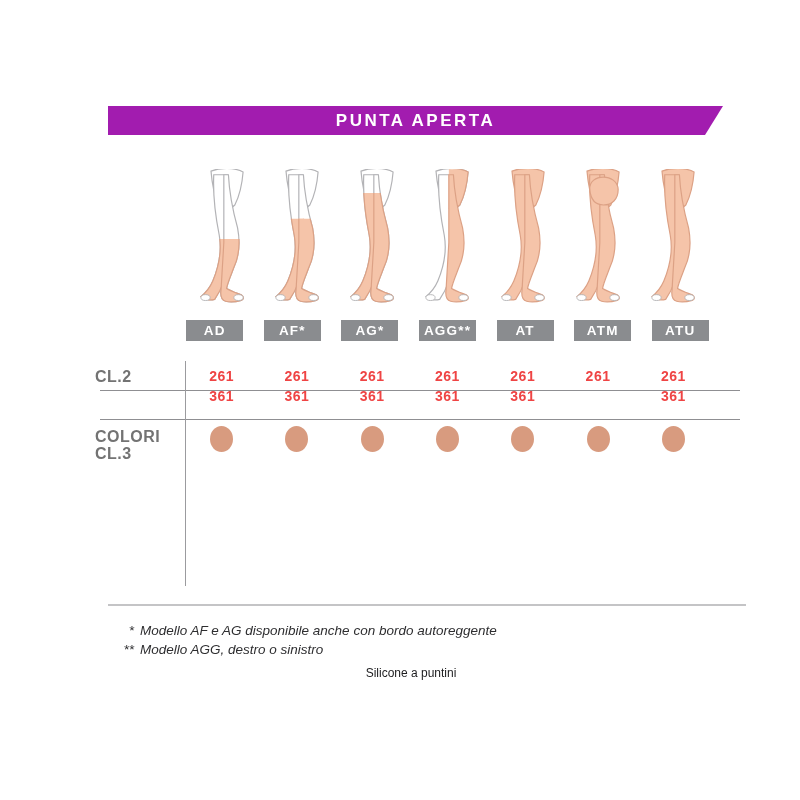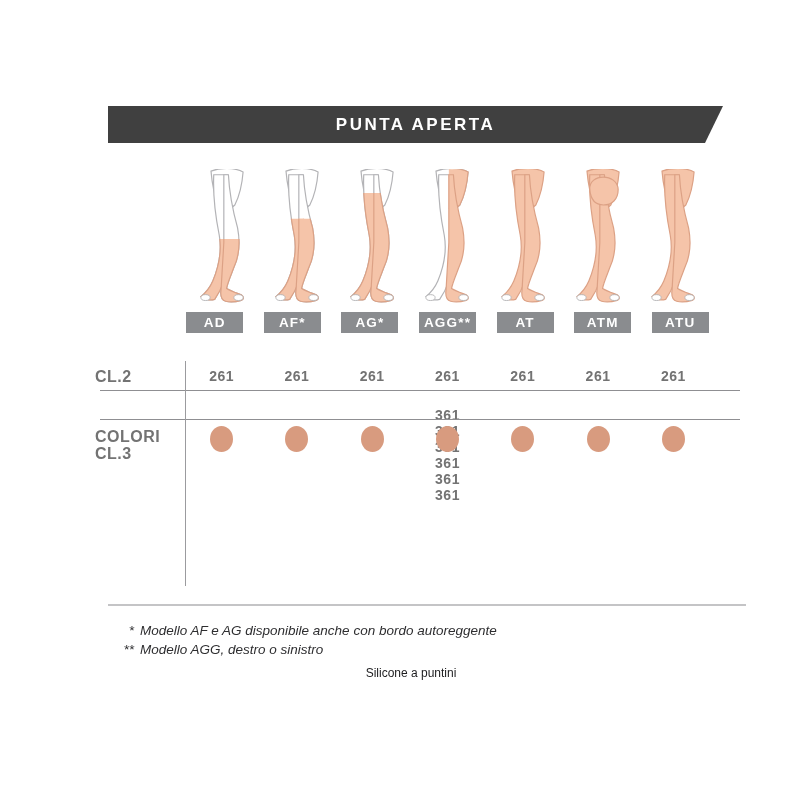--- a/index.html
+++ b/index.html
@@ -3,46 +3,46 @@
 <meta charset="utf-8">
 <style>
   html,body{margin:0;padding:0;}
   body{
     width:800px;height:800px;background:#ffffff;position:relative;
     font-family:"Liberation Sans", sans-serif;color:#404042;overflow:hidden;
   }
   .abs{position:absolute;}
   
   .banner{
-    left:108px;top:106px;width:615px;height:37px;background:#404040;
+    left:108px;top:106px;width:615px;height:29px;background:#a21caf;
     display:flex;align-items:center;justify-content:center;
     clip-path:polygon(0 0,100% 0,calc(100% - 18px) 100%,0 100%);
   }
   .banner span{color:#ffffff;font-weight:bold;font-size:17px;letter-spacing:2.5px;}
   
   .cols{position:absolute;left:184px;width:527px;display:flex;}
   .cell{flex:1;display:flex;justify-content:center;align-items:center;}
   
   .legs-row{top:163px;height:150px;}
   .legs-row svg{width:66px;height:138px;}
   .leg-white{fill:#ffffff;stroke:#B3B3B6;stroke-width:1.3px;}
   .leg-peach{fill:#F5C4A9;stroke:#DCA185;stroke-width:1.3px;}
   .toe{fill:#ffffff;stroke:#B3B3B6;stroke-width:1px;}
   
-  .labels-row{top:311px;height:22px;gap:16px;}
+  .labels-row{top:319px;height:22px;gap:16px;}
   .colbox{
     background:#8A8C8F;color:#ffffff;font-weight:bold;font-size:13.5px;
     letter-spacing:1.2px;min-width:47px;height:21px;padding:0 5px;
     display:flex;align-items:center;justify-content:center;
   }
   
   .row-cl2{top:362px;height:28px;}
-  .row-cl3{top:407px;height:28px;flex-direction:column;}
+  .row-cl3{top:382px;height:28px;}
   .row-colori{top:420px;height:38px;}
-  .val{font-weight:bold;font-size:14px;color:#737373;letter-spacing:.5px;}
+  .val{font-weight:bold;font-size:14px;color:#ef4444;letter-spacing:.5px;}
   .rowlabel{
     left:95px;width:80px;text-align:left;font-weight:bold;font-size:16px;
     color:#737373;letter-spacing:.5px;
   }
   .dot{width:23px;height:26px;border-radius:50%;background:#D89B7F;}
   
   .hline{left:100px;width:640px;height:0;border-top:1.5px solid #8F8F92;}
   .vline{left:185px;top:361px;width:0;height:225px;border-left:1.5px solid #9B9B9E;}
   .divider{left:108px;top:604px;width:638px;height:0;border-top:2px solid #C4C4C6;}
   

